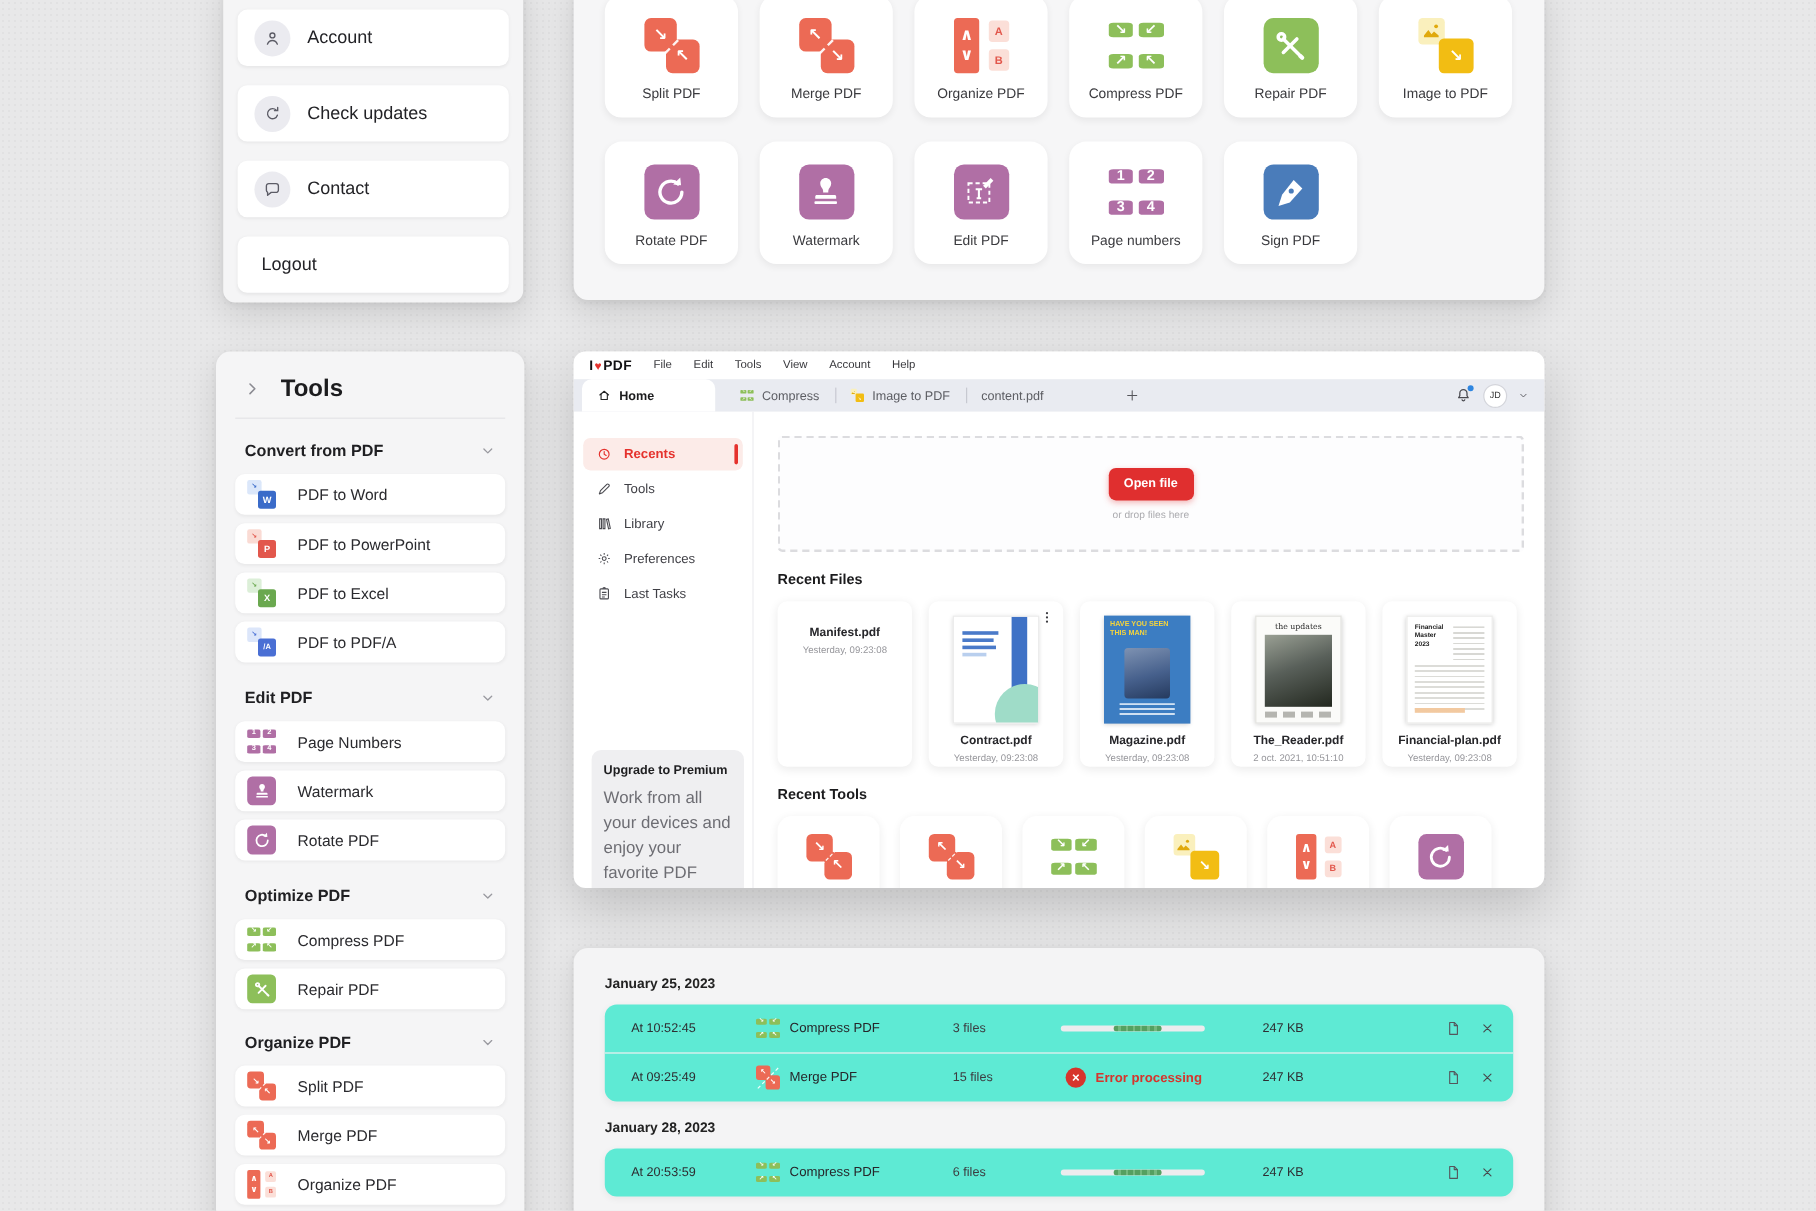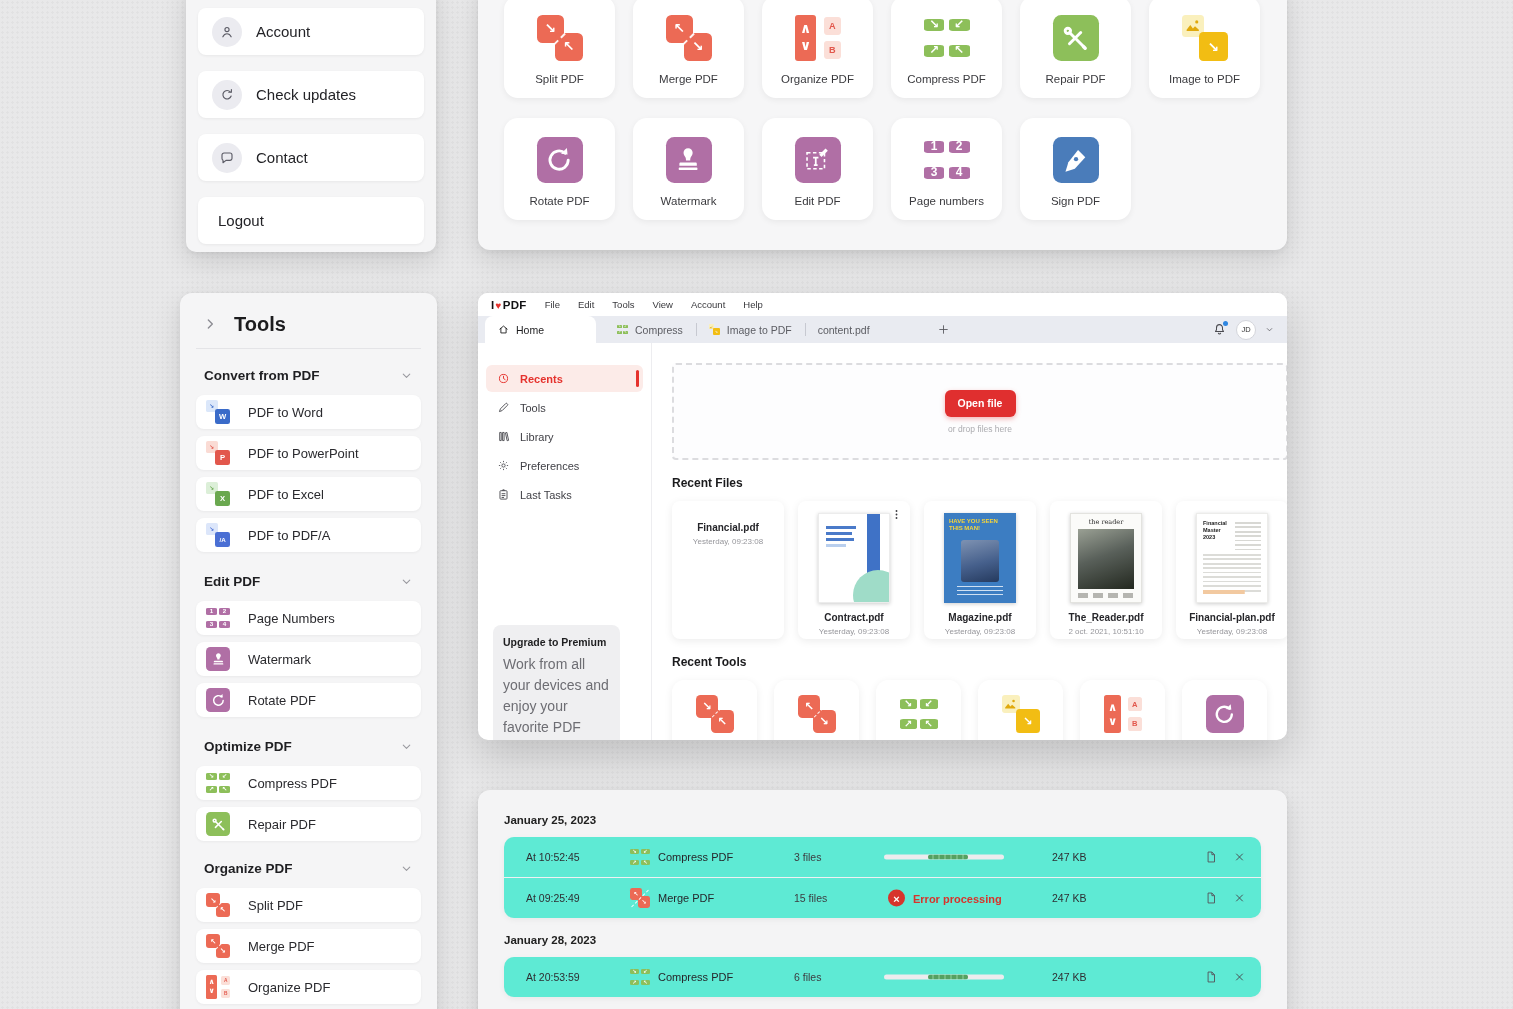--- a/index.html
+++ b/index.html
@@ -88,32 +88,32 @@
 
   
   .window{position:absolute;left:478px;top:293px;width:809px;height:447px;background:#fff;border-radius:10px;
     box-shadow:0 16px 44px rgba(0,0,0,.18);overflow:hidden}
   .menubar{height:23px;display:flex;align-items:center;padding-left:13px;background:#fff}
   .logo{font-size:11.5px;font-weight:800;color:#121214;letter-spacing:.3px;display:inline-flex;align-items:baseline}
   .logo .heart{color:#e5322d;font-size:10px;margin:0 1px}
   .menu-item{font-size:9.5px;color:#38383c;margin-left:18px}
   .tabbar{height:27px;background:#e9ebf1;display:flex;align-items:flex-end;position:relative}
   .tab{height:27px;display:flex;align-items:center;font-size:10.5px;color:#5c5d63;padding:0 13px;position:relative;box-sizing:border-box}
-  .tab.active{background:#fff;border-radius:8px 8px 0 0;margin-left:7px;width:111px;padding:0 0 0 13px;font-weight:400;color:#1c1c1e;margin-right:8px}
+  .tab.active{background:#fff;border-radius:8px 8px 0 0;margin-left:7px;width:111px;padding:0 0 0 13px;font-weight:700;color:#1c1c1e;margin-right:8px}
   .tab-ic{font-size:11px;margin-right:7px}
   .tab.active .tab-ic{width:11px;height:11px;color:#222}
   .tab:not(.active)+.tab:not(.active)::before{content:'';position:absolute;left:0;top:7px;height:13px;width:1px;background:#c7c9d1}
   .newtab{width:13px;height:13px;color:#55555b;align-self:center;margin-left:54px;display:flex}
   .tab-right{margin-left:auto;display:flex;align-items:center;gap:9px;padding-right:13px;align-self:center}
   .bell{width:15px;height:15px;color:#4a4a50;display:flex}
   .avatar{width:18px;height:18px;border-radius:50%;background:#fff;border:1px solid #d4d5db;display:flex;align-items:center;justify-content:center;
     font-size:7.5px;font-weight:400;color:#333}
   .chev-sm{width:9px;height:9px;color:#55555b;display:flex}
   .win-body{position:absolute;top:50px;bottom:0;left:0;right:0;display:flex}
-  .win-side{width:174px;border-right:1px solid #ededf0;position:relative;padding-top:20px;box-sizing:border-box;flex:none}
+  .win-side{width:150px;border-right:1px solid #ededf0;position:relative;padding-top:20px;box-sizing:border-box;flex:none}
   .side-item{height:27px;margin:2px 8px;border-radius:6px;display:flex;align-items:center;padding-left:11px;gap:10px;
     font-size:11px;color:#3f3f45;position:relative}
   .side-ic{width:13px;height:13px;display:flex;color:#4a4a50}
   .side-item.active{background:#fcebe8;color:#e5322d;font-weight:700}
   .side-item.active .side-ic{color:#e5322d}
   .active-bar{display:none}
   .side-item.active .active-bar{display:block;position:absolute;right:4px;top:5px;bottom:5px;width:3px;border-radius:2px;background:#e5322d}
   .premium{position:absolute;left:15px;width:127px;top:282px;background:#efeff1;border-radius:8px;padding:11px 10px 12px;box-sizing:border-box}
   .prem-title{font-size:10.5px;font-weight:800;color:#1e1e20}
   .prem-body{font-size:14px;color:#6d6d73;line-height:1.5;margin-top:6px}
@@ -646,21 +646,21 @@
       </aside>
       <main class="win-main">
         <div class="dropzone">
           <button class="openfile">Open file</button>
           <div class="drophint">or drop files here</div>
         </div>
         <h3 class="sec-title">Recent Files</h3>
         <div class="files-row">
           <div class="file-card">
 
-              <div class="file-name">Financial.pdf</div>
+              <div class="file-name">Manifest.pdf</div>
               <div class="file-date">Yesterday, 09:23:08</div>
             </div>
             <div class="file-card">
               <span class="kebab ic ic-kebab">
                 <svg viewBox="0 0 24 24" fill="currentColor">
                   <circle cx="12" cy="5.5" r="1.7"></circle>
                   <circle cx="12" cy="12" r="1.7"></circle>
                   <circle cx="12" cy="18.5" r="1.7"></circle>
                 </svg>
               </span>
@@ -674,21 +674,21 @@
 
               <div class="thumb thumb-magazine">
                 <span class="thumb-text">Have you seen this man!</span>
               </div>
               <div class="file-name">Magazine.pdf</div>
               <div class="file-date">Yesterday, 09:23:08</div>
             </div>
             <div class="file-card">
 
               <div class="thumb thumb-reader">
-                <span class="thumb-text">the reader</span>
+                <span class="thumb-text">the updates</span>
               </div>
               <div class="file-name">The_Reader.pdf</div>
               <div class="file-date">2 oct. 2021, 10:51:10</div>
             </div>
             <div class="file-card">
 
               <div class="thumb thumb-financial">
                 <span class="thumb-text">Financial Master 2023</span>
               </div>
               <div class="file-name">Financial-plan.pdf</div>

